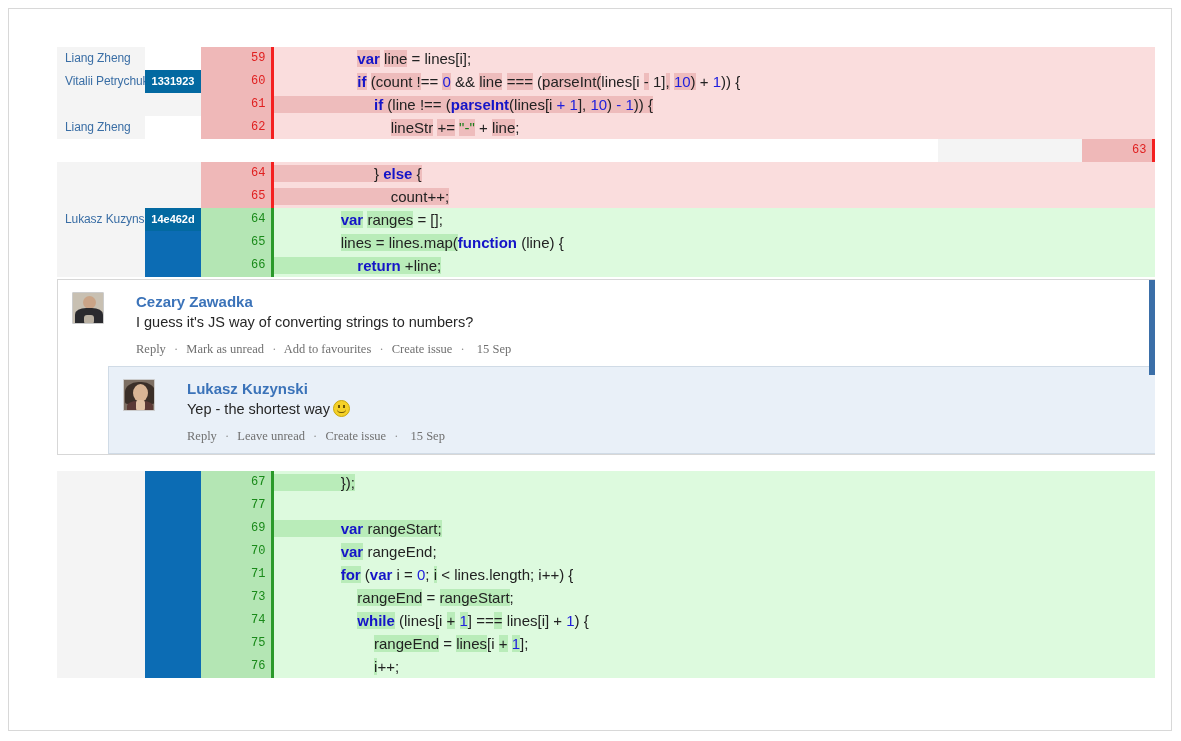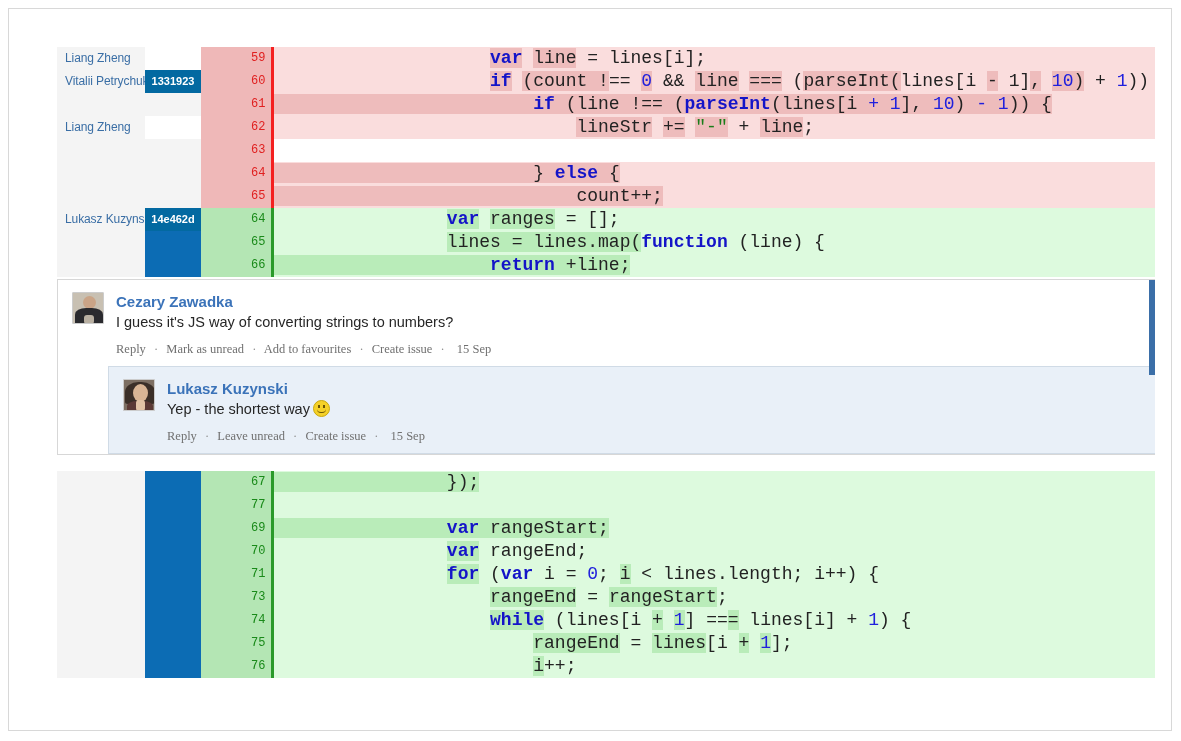--- a/index.html
+++ b/index.html
@@ -27,20 +27,21 @@
     left: 48px;
     width: 1098px;
     font-size: 0;
   }
 
   .diff-row {
     display: flex;
     align-items: stretch;
     height: 23px;
     font-size: 0;
+    justify-content: flex-end;
   }
 
   
   .blame-author {
     width: 88px;
     flex: 0 0 88px;
     background: #f4f4f4;
     color: #3a6ea5;
     font-size: 12px;
     line-height: 23px;
@@ -86,22 +87,22 @@
   .sep {
     width: 3px;
     flex: 0 0 3px;
   }
   .sep.del { background: #f42020; }
   .sep.add { background: #2a9a2a; }
 
   
   .code {
     flex: 1 1 auto;
-    font-family: Liberation Mono, monospace;
-    font-size: 18px;
+    font-family: Liberation Sans, sans-serif;
+    font-size: 15px;
     line-height: 23px;
     white-space: pre;
     color: #222222;
     overflow: hidden;
     padding-left: 0px;
   }
   .code.del { background: #fadddd; }
   .code.add { background: #ddfade; }
 
   
@@ -133,21 +134,21 @@
   .avatar {
     width: 32px; height: 32px;
     flex: 0 0 32px;
     border: 1px solid #cccccc;
     border-radius: 1px;
     margin-right: 12px;
     overflow: hidden;
     position: relative;
     background: #cfc4b4;
   }
-  .comment-body { flex: 1 1 auto; min-width: 0; }
+  .comment-body { flex: 1 1 auto; min-width: 0; margin-left: 20px; }
   .author-name {
     color: #3b73b9;
     font-size: 15px;
     font-weight: bold;
     line-height: 19px;
     margin-bottom: 1px;
   }
   .comment-text {
     color: #262626;
     font-size: 14.5px;

